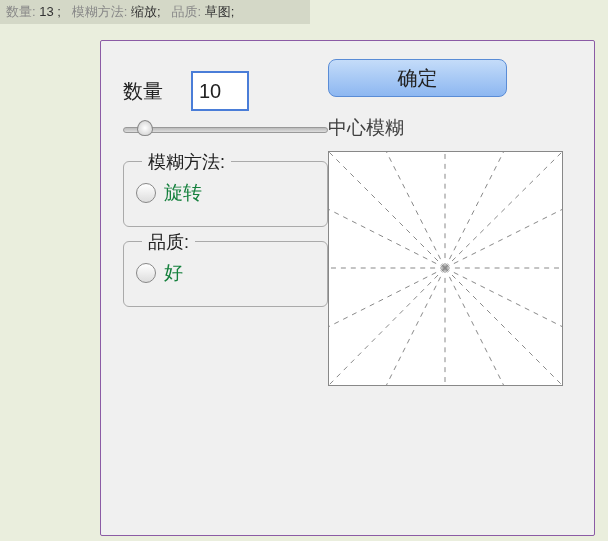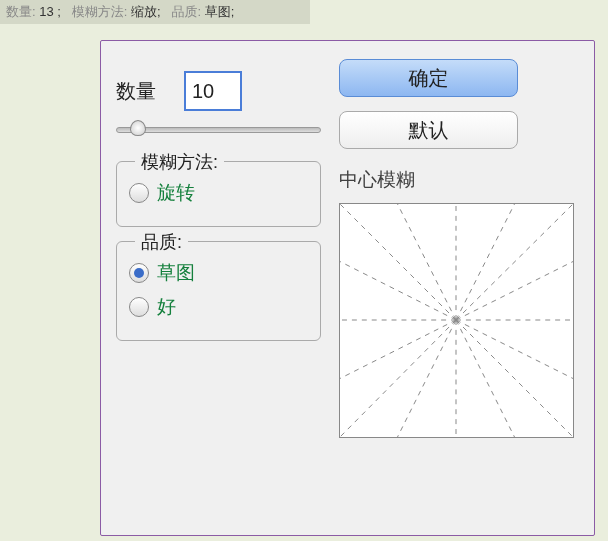--- a/index.html
+++ b/index.html
@@ -34,23 +34,22 @@
       border-radius: 2px;
     }
     .title-bar {
       text-align: center;
       padding: 10px 0;
       font-size: 22px;
       color: #333;
       border-bottom: 1px solid #aaa;
     }
     .content {
-      padding: 18px 15px;
-      display: flex;
-      gap: 18px;
+      padding: 18px 22px;
+      display: flex;
     }
     .left-col {
       width: 205px;
     }
     .right-col {
       flex: 1;
     }
     .amount-row {
       display: flex;
       align-items: center;
@@ -207,33 +206,28 @@
         <div class="fieldset-legend">模糊方法:</div>
         <div class="radio-row">
           <div class="radio-circle"></div>
           <span class="radio-label">旋转</span>
         </div>
       </div>
 
       <div class="fieldset">
         <div class="fieldset-legend">品质:</div>
         <div class="radio-row">
-          <div class="radio-circle checked"></div>
-          <span class="radio-label">草图</span>
-        </div>
-        <div class="radio-row">
           <div class="radio-circle"></div>
           <span class="radio-label">好</span>
         </div>
       </div>
     </div>
 
     <div class="right-col">
       <div class="btn btn-primary">确定</div>
-      <div class="btn btn-default">默认</div>
 
       <div class="preview-label">中心模糊</div>
       <div class="preview-box">
         <svg viewBox="0 0 235 235">
           <g stroke="#888" stroke-width="1" stroke-dasharray="5,5">
             <line x1="117" y1="117" x2="0" y2="0"></line>
             <line x1="117" y1="117" x2="58" y2="0"></line>
             <line x1="117" y1="117" x2="117" y2="0"></line>
             <line x1="117" y1="117" x2="176" y2="0"></line>
             <line x1="117" y1="117" x2="235" y2="0"></line>

